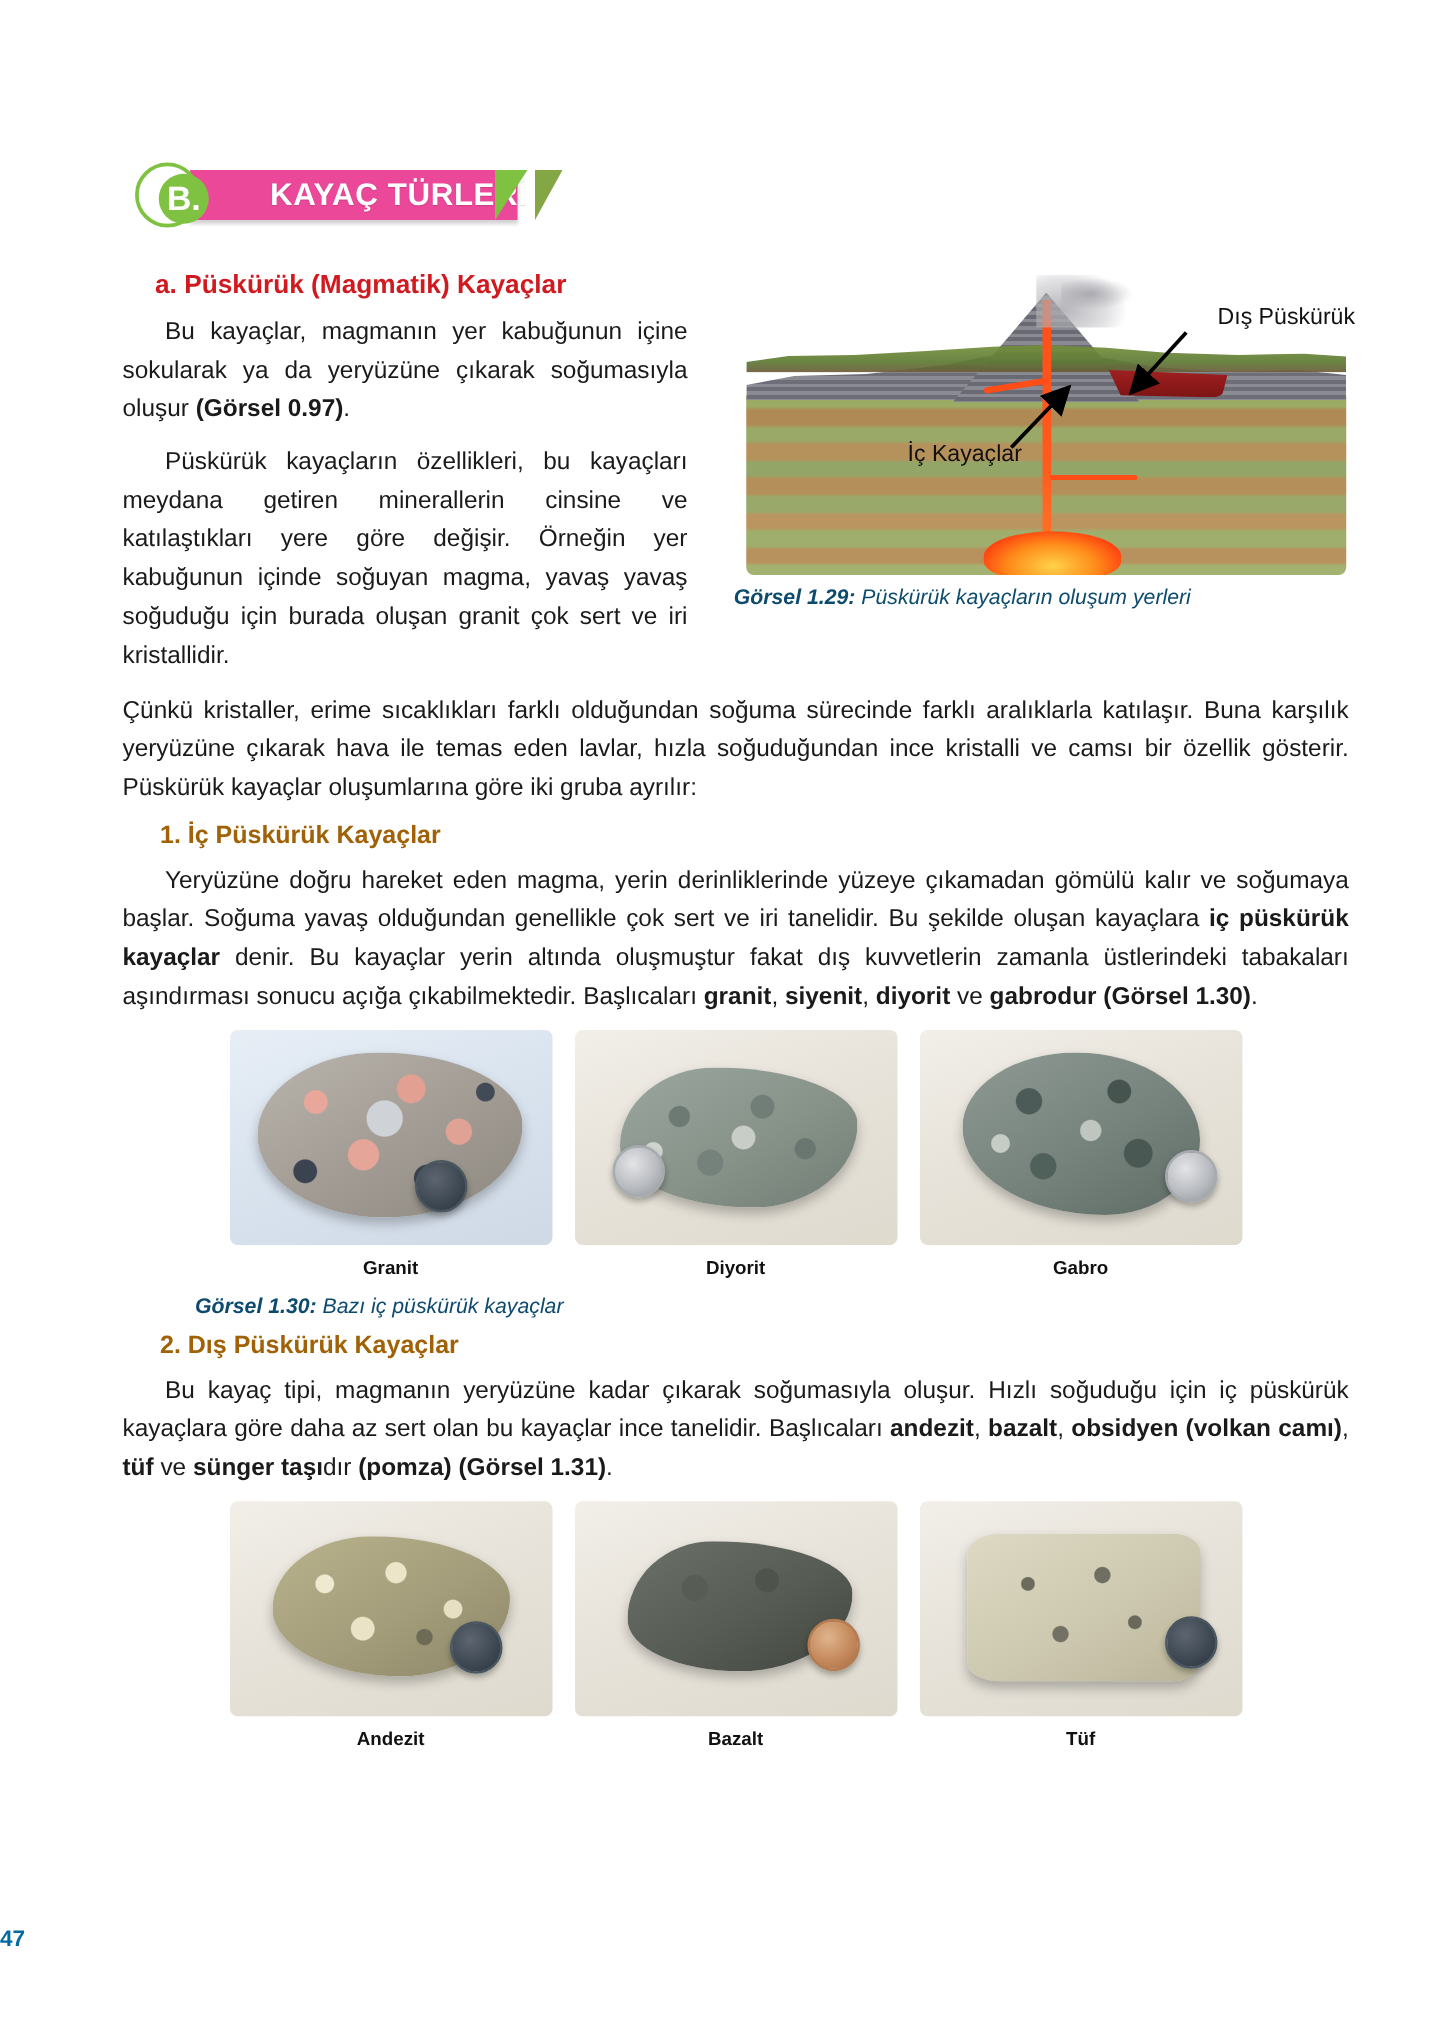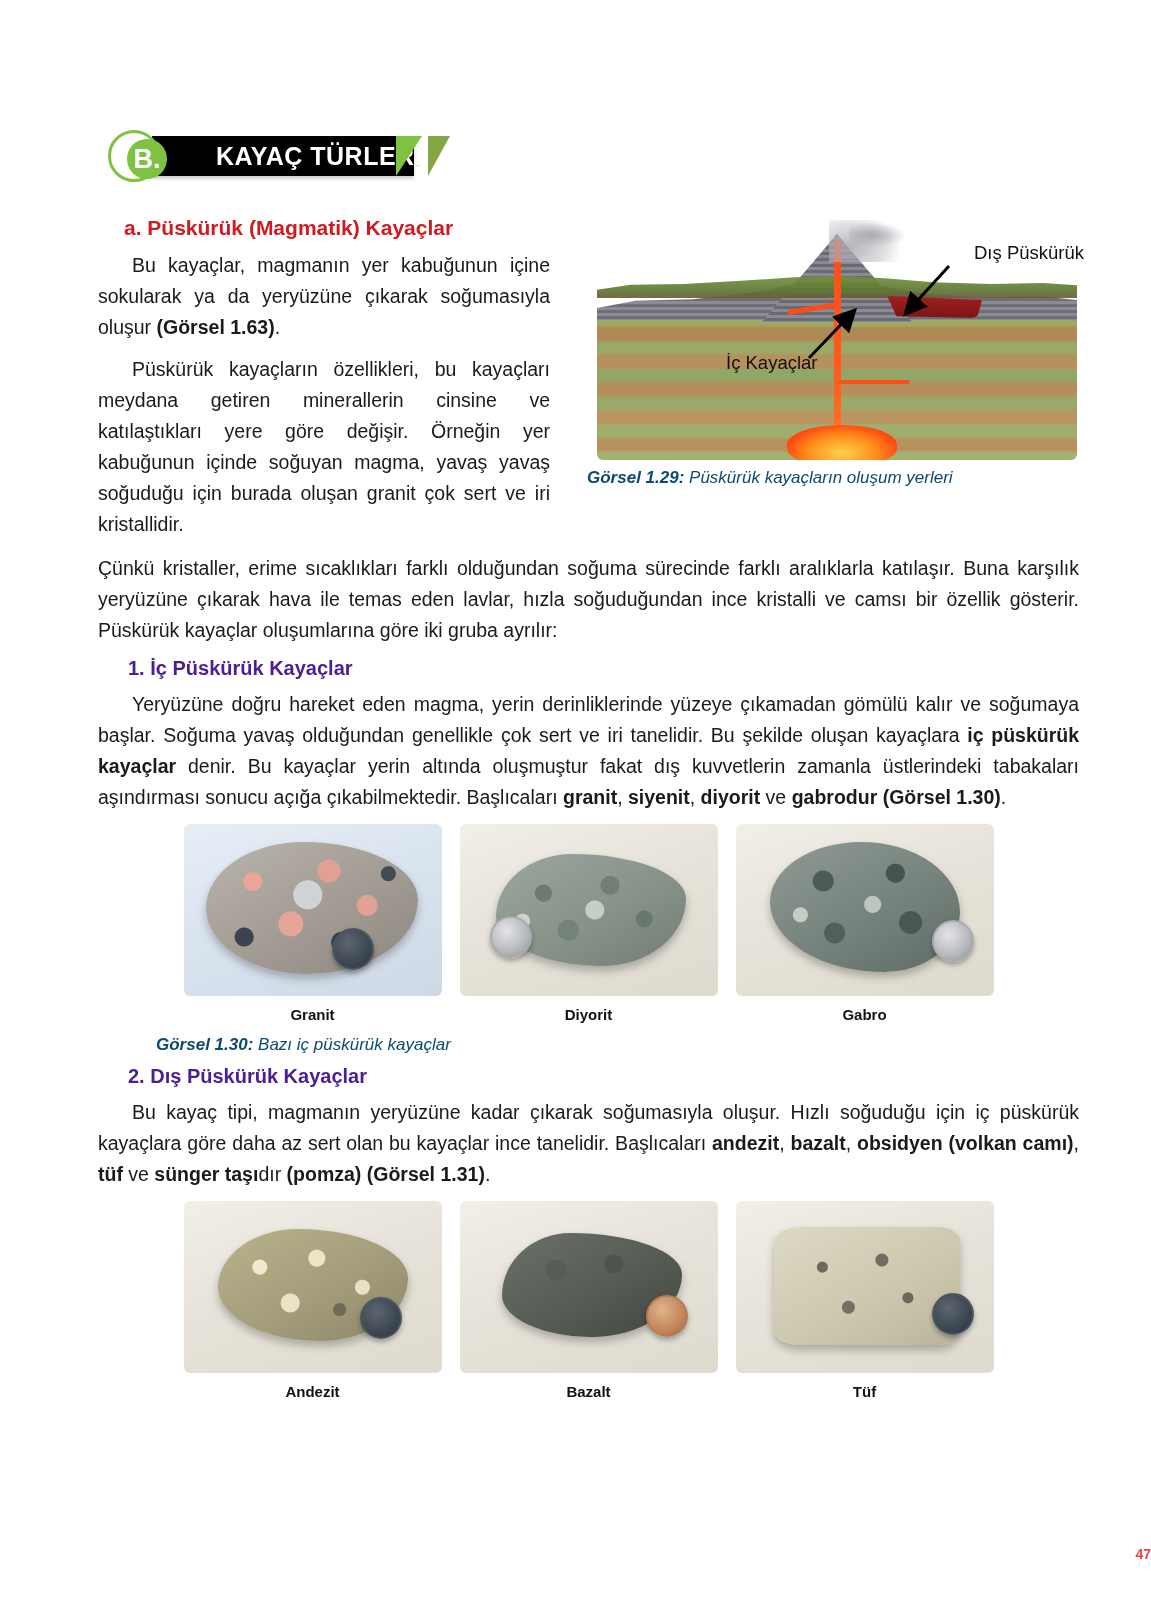--- a/index.html
+++ b/index.html
@@ -29,21 +29,21 @@
     position: relative;
     height: 52px;
     margin-bottom: 26px;
   }
   .banner-bar {
     position: absolute;
     left: 54px;
     top: 6px;
     height: 40px;
     width: 262px;
-    background: #000000;
+    background: #ec4899;
     display: flex;
     align-items: center;
     box-shadow: 0 3px 3px rgba(0,0,0,0.18);
   }
   .banner-bar-title {
     color: #ffffff;
     font-size: 25px;
     font-weight: bold;
     letter-spacing: 0.5px;
     margin-left: 64px;
@@ -102,21 +102,21 @@
   p.body.noindent { text-indent: 0; }
   .b { font-weight: bold; }
 
   h3.sub-red {
     color: #d01a20;
     font-size: 21px;
     font-weight: bold;
     margin: 8px 0 10px 26px;
   }
   h3.sub-blue {
-    color: #4c1d95;
+    color: #a16207;
     font-size: 20px;
     font-weight: bold;
     margin: 10px 0 9px 30px;
   }
 
   
   .two-col {
     position: relative;
     min-height: 300px;
   }
@@ -359,24 +359,24 @@
     border: 2px solid #b57c51;
     box-sizing: border-box;
   }
 
   .cap-indent { margin-left: 58px; margin-top: 12px; }
 
   .page-number {
     position: absolute;
     left: 0; right: 0;
     bottom: 62px;
-    text-align: right;
-    font-size: 14px;
+    text-align: left;
+    font-size: 18px;
     font-weight: bold;
-    color: #ef4444;
+    color: #0369a1;
   }
   .clear { clear: both; }
 </style>
 </head>
 <body>
 
 <div class="page">
 
   <div class="banner">
     <div class="banner-bar">
@@ -389,21 +389,21 @@
         <span class="banner-letter">B.</span>
       </div>
     </div>
   </div>
 
 
   <div class="two-col">
 
     <div class="left-col">
       <h3 class="sub-red">a. Püskürük (Magmatik) Kayaçlar</h3>
-      <p class="body"><span>Bu kayaçlar, magmanın yer kabuğunun içine sokularak ya da yeryüzüne çıkarak soğumasıyla oluşur </span><span class="b">(Görsel 1.63)</span><span>.</span></p>
+      <p class="body"><span>Bu kayaçlar, magmanın yer kabuğunun içine sokularak ya da yeryüzüne çıkarak soğumasıyla oluşur </span><span class="b">(Görsel 0.97)</span><span>.</span></p>
       <p class="body">Püskürük kayaçların özellikleri, bu kayaçları meydana getiren minerallerin cinsine ve katılaştıkları yere göre değişir. Örneğin yer kabuğunun içinde soğuyan magma, yavaş yavaş soğuduğu için burada oluşan granit çok sert ve iri kristallidir.</p>
     </div>
 
     <div class="right-col">
       <div class="fig-volcano">
         <div class="v-sky"></div>
         <div class="v-ground"></div>
         <div class="v-rockband"></div>
         <div class="v-cone"></div>
         <div class="v-grass"></div>

